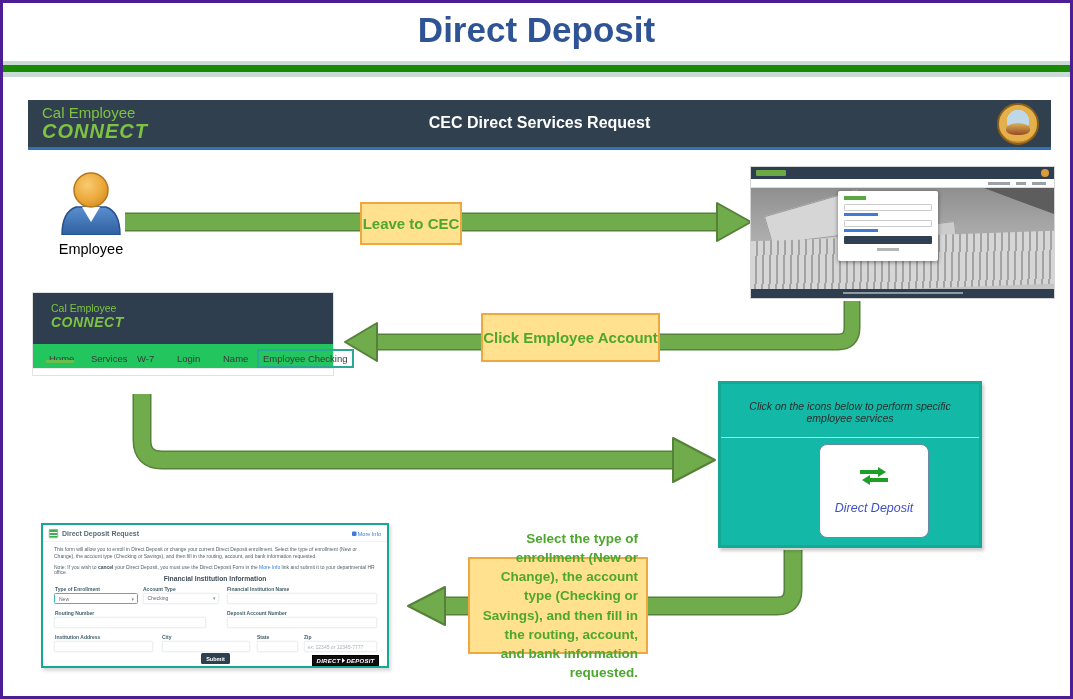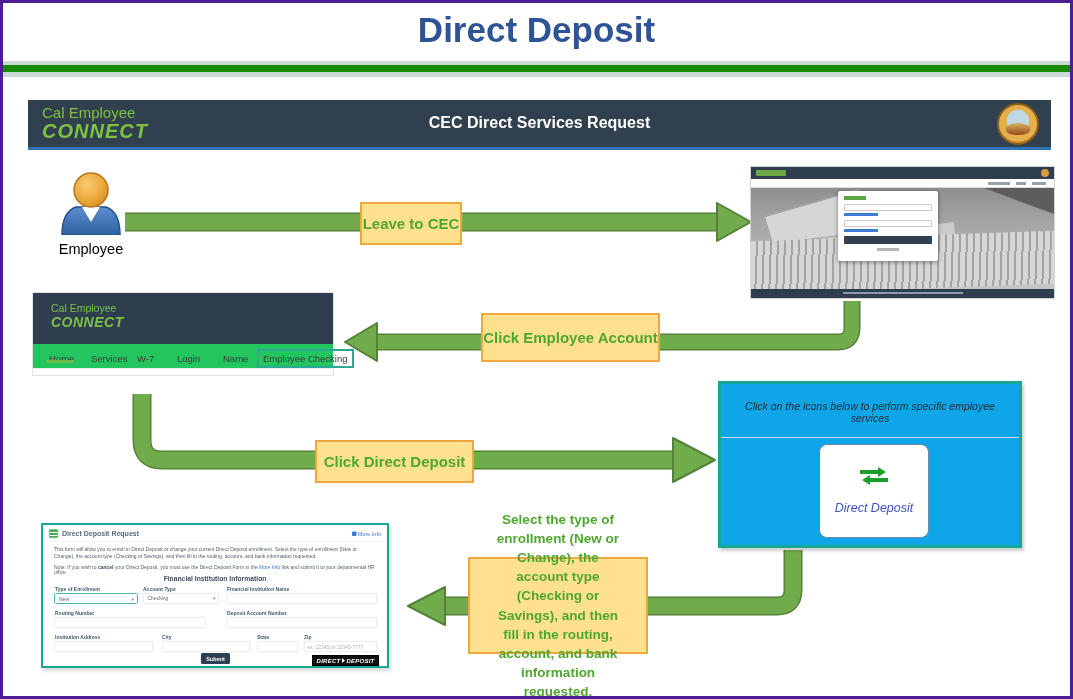--- a/index.html
+++ b/index.html
@@ -27,21 +27,21 @@
 
   
   .employee{position:absolute;left:50px;top:166px;width:76px;z-index:2;text-align:center;}
   .employee-label{margin-top:2px;font-size:14.5px;color:#000;}
 
   
   .label-box{position:absolute;z-index:3;background:#FFE18F;border:2px solid #EFA73F;color:#4EA72E;font-weight:bold;box-sizing:border-box;display:flex;align-items:center;justify-content:center;text-align:center;}
   .lb1{left:357px;top:199px;width:102px;height:43px;font-size:15px;}
   .lb2{left:478px;top:310px;width:179px;height:49px;font-size:15px;}
   .lb3{left:312px;top:437px;width:159px;height:43px;font-size:15px;}
-  .lb4{left:465px;top:554px;width:180px;height:97px;font-size:13.5px;line-height:1.42;padding:4px 24px;text-align:center;justify-content:flex-start;}
+  .lb4{left:465px;top:554px;width:180px;height:97px;font-size:13.5px;line-height:1.42;padding:4px 8px;text-align:right;justify-content:flex-start;}
 
   
   .login-shot{position:absolute;left:748px;top:164px;width:303px;height:131px;z-index:2;background:#fff;box-shadow:0 0 0 1px #d5d5d5;}
   .ls-header{position:absolute;left:0;top:0;width:100%;height:12px;background:#2F3E4E;}
   .ls-logo{position:absolute;left:5px;top:3px;width:30px;height:6px;background:#76BC43;border-radius:1px;opacity:.85;}
   .ls-seal{position:absolute;right:5px;top:2px;width:8px;height:8px;border-radius:50%;background:#DB9A3C;}
   .ls-subbar{position:absolute;left:0;top:12px;width:100%;height:9px;background:#fff;border-bottom:1px solid #ddd;box-sizing:border-box;}
   .ls-subbar i{position:absolute;top:3px;height:3px;background:#9aa2a8;}
   .ls-photo{position:absolute;left:0;top:21px;width:100%;height:101px;background:linear-gradient(180deg,#8f8f8f 0%,#a5a5a5 35%,#c6c6c6 100%);overflow:hidden;}
   .env1{position:absolute;left:18px;top:14px;width:95px;height:48px;background:#d6d6d6;border:1px solid #9b9b9b;transform:rotate(-16deg);}
@@ -67,21 +67,21 @@
   .ns-tab{position:absolute;top:9px;font-size:9.5px;color:#3a3a3a;white-space:nowrap;}
   .tab-home{left:16px;}
   .tab-earnings{left:58px;}
   .tab-w2{left:104px;}
   .tab-leave{left:144px;}
   .tab-time{left:190px;}
   .tab-es{left:224px;border:2px solid #2AA795;padding:2px 4px;top:5px;}
   .home-underline{position:absolute;left:13px;bottom:5px;width:28px;height:3px;background:#6ABF4B;}
 
   
-  .services-panel{position:absolute;left:715px;top:378px;width:304px;height:167px;z-index:2;background:#0ea5e9;border:3px solid #16A797;box-sizing:border-box;box-shadow:2px 3px 3px rgba(0,0,0,.2);}
+  .services-panel{position:absolute;left:715px;top:378px;width:264px;height:167px;z-index:2;background:#14b8a6;border:3px solid #16A797;box-sizing:border-box;box-shadow:2px 3px 3px rgba(0,0,0,.2);}
   .sp-instruction{margin:16px 8px 0;text-align:center;font-size:10.5px;font-style:italic;color:#2b2b2b;}
   .sp-divider{margin-top:13px;border-top:1px solid #d7d7d7;}
   .sp-card{position:absolute;left:98px;top:60px;width:108px;height:92px;border:1px solid #6B88A8;border-radius:8px;background:#fff;text-align:center;}
   .sp-card-label{position:absolute;left:0;bottom:22px;width:100%;font-size:12.5px;font-style:italic;color:#3F51C1;}
   .dd-icon{position:absolute;left:50%;top:20px;transform:translateX(-50%);}
 
   
   .form-shot{position:absolute;left:38px;top:520px;width:348px;height:145px;z-index:2;background:#fff;border:2px solid #16A797;box-sizing:border-box;box-shadow:2px 3px 3px rgba(0,0,0,.15);overflow:hidden;}
   .form-inner{position:absolute;left:0;top:0;width:688px;height:282px;transform:scale(.5);transform-origin:0 0;}
   .f-header{position:absolute;left:0;top:0;width:100%;height:34px;border-bottom:1px solid #e3e8ea;box-sizing:border-box;}
@@ -162,21 +162,20 @@
       </defs>
       <path d="M7,66 Q7,43 21,38 L51,38 Q65,43 65,66 Z" fill="url(#bodyG)" stroke="#24508C" stroke-width="1.5"></path>
       <polygon points="27,38 45,38 36,53" fill="#ffffff"></polygon>
       <circle cx="36" cy="21" r="17" fill="url(#headG)" stroke="#B5771B" stroke-width="1.5"></circle>
     </svg>
     <div class="employee-label">Employee</div>
   </div>
 
   <div class="label-box lb1">Leave to CEC</div>
   <div class="label-box lb2">Click Employee Account</div>
-  <div class="label-box lb3">Click Direct Deposit</div>
   <div class="label-box lb4">Select the type of enrollment (New or Change), the account type (Checking or Savings), and then fill in the routing, account, and bank information requested.</div>
 
   <div class="login-shot">
     <div class="ls-header">
       <span class="ls-logo"></span>
       <span class="ls-seal"></span>
     </div>
     <div class="ls-subbar">
       <i style="right:44px;width:22px"></i>
       <i style="right:28px;width:10px"></i>

